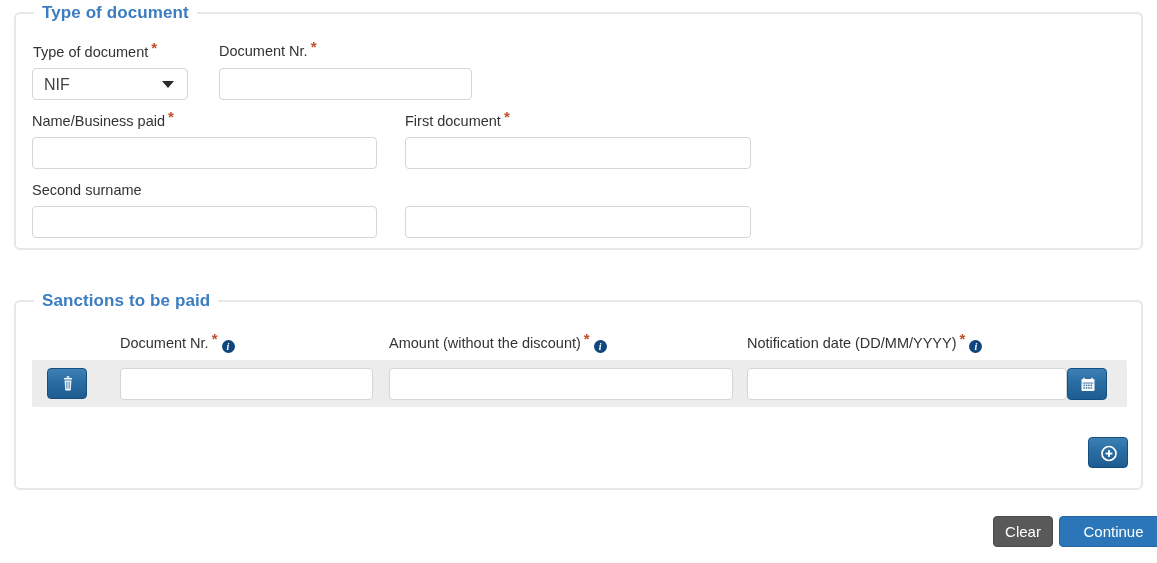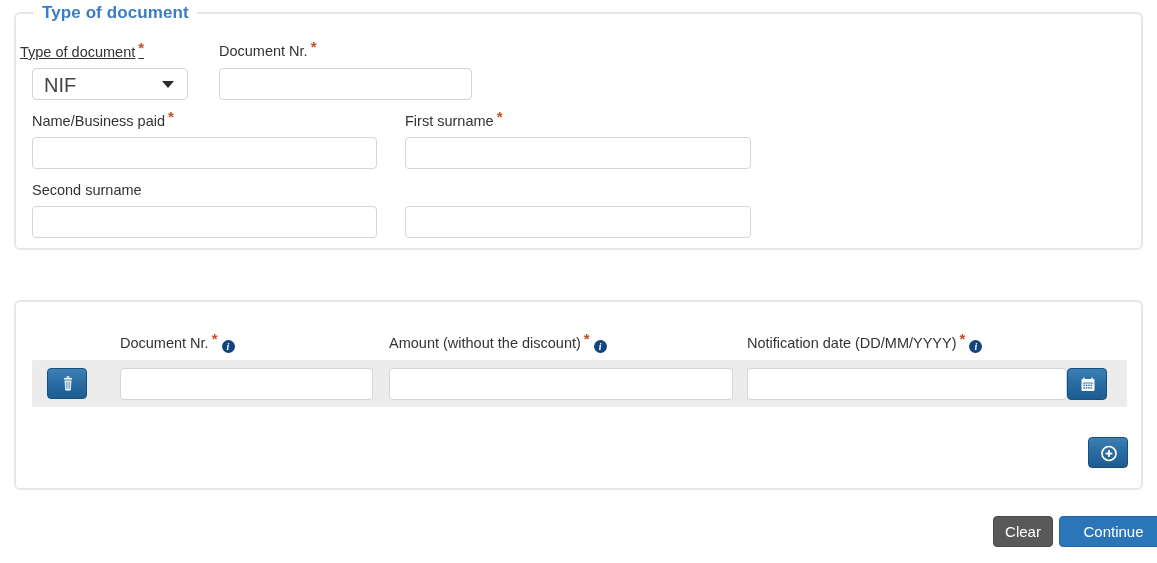--- a/index.html
+++ b/index.html
@@ -98,21 +98,21 @@
     position: absolute;
     border: 1px solid #d5d5d5;
     border-radius: 4px;
     background: #ffffff;
   }
   .selwrap .seltext {
     position: absolute;
     left: 11px;
     top: 0;
     line-height: 32px;
-    font-size: 20px;
+    font-size: 16px;
     color: #444;
   }
   .caret {
     position: absolute;
     right: 13px;
     top: 50%;
     margin-top: -3px;
     width: 0; height: 0;
     border-left: 6px solid transparent;
     border-right: 6px solid transparent;
@@ -168,56 +168,57 @@
 </style>
 </head>
 <body>
 
 <div class="page">
 
   <fieldset class="fieldset" id="fs-document">
 
     <div class="legend">Type of document</div>
 
-    <div class="flabel" style="left:4px; top:30px;text-decoration:underline;">
+    <div class="flabel" style="left:17px; top:30px;">
       <span>Type of document</span><span class="req">*</span>
     </div>
     <div class="selwrap" style="left:16px; top:54px; width:156px; height:32px;">
       <span class="seltext">NIF</span>
       <span class="caret"></span>
     </div>
 
     <div class="flabel" style="left:203px; top:29px;text-align:center;">
       <span>Document Nr.</span><span class="req">*</span>
     </div>
     <input class="tinput" style="left: 203px; top: 54px; width: 253px; height: 32px;" value="">
 
     <div class="flabel" style="left:16px; top:99px;">
       <span>Name/Business paid</span><span class="req">*</span>
     </div>
     <input class="tinput" style="left: 16px; top: 123px; width: 345px; height: 32px;" value="">
 
     <div class="flabel" style="left:389px; top:99px;">
-      <span>First surname</span><span class="req">*</span>
+      <span>First document</span><span class="req">*</span>
     </div>
     <input class="tinput" style="left: 389px; top: 123px; width: 346px; height: 32px;" value="">
 
     <div class="flabel" style="left:16px; top:168px;">
       <span>Second surname</span>
     </div>
     <input class="tinput" style="left: 16px; top: 192px; width: 345px; height: 32px;" value="">
 
     <div class="flabel" style="left:389px; top:168px;margin-top:36px;">
       <span>Email</span><span class="req">*</span><span class="info-icon">i</span>
     </div>
     <input class="tinput" style="left: 389px; top: 192px; width: 346px; height: 32px;" value="">
   </fieldset>
 
   <fieldset class="fieldset" id="fs-sanctions">
 
+    <div class="legend">Sanctions to be paid</div>
 
     <div class="col-head" style="left:104px; top:33px;">
       <span>Document Nr.</span><span class="req">*</span><span class="info-icon">i</span>
     </div>
     <div class="col-head" style="left:731px; top:33px;">
       <span>Notification date (DD/MM/YYYY)</span><span class="req">*</span><span class="info-icon">i</span>
     </div>
     <div class="col-head" style="left:373px; top:33px;">
       <span>Amount (without the discount)</span><span class="req">*</span><span class="info-icon">i</span>
     </div>

